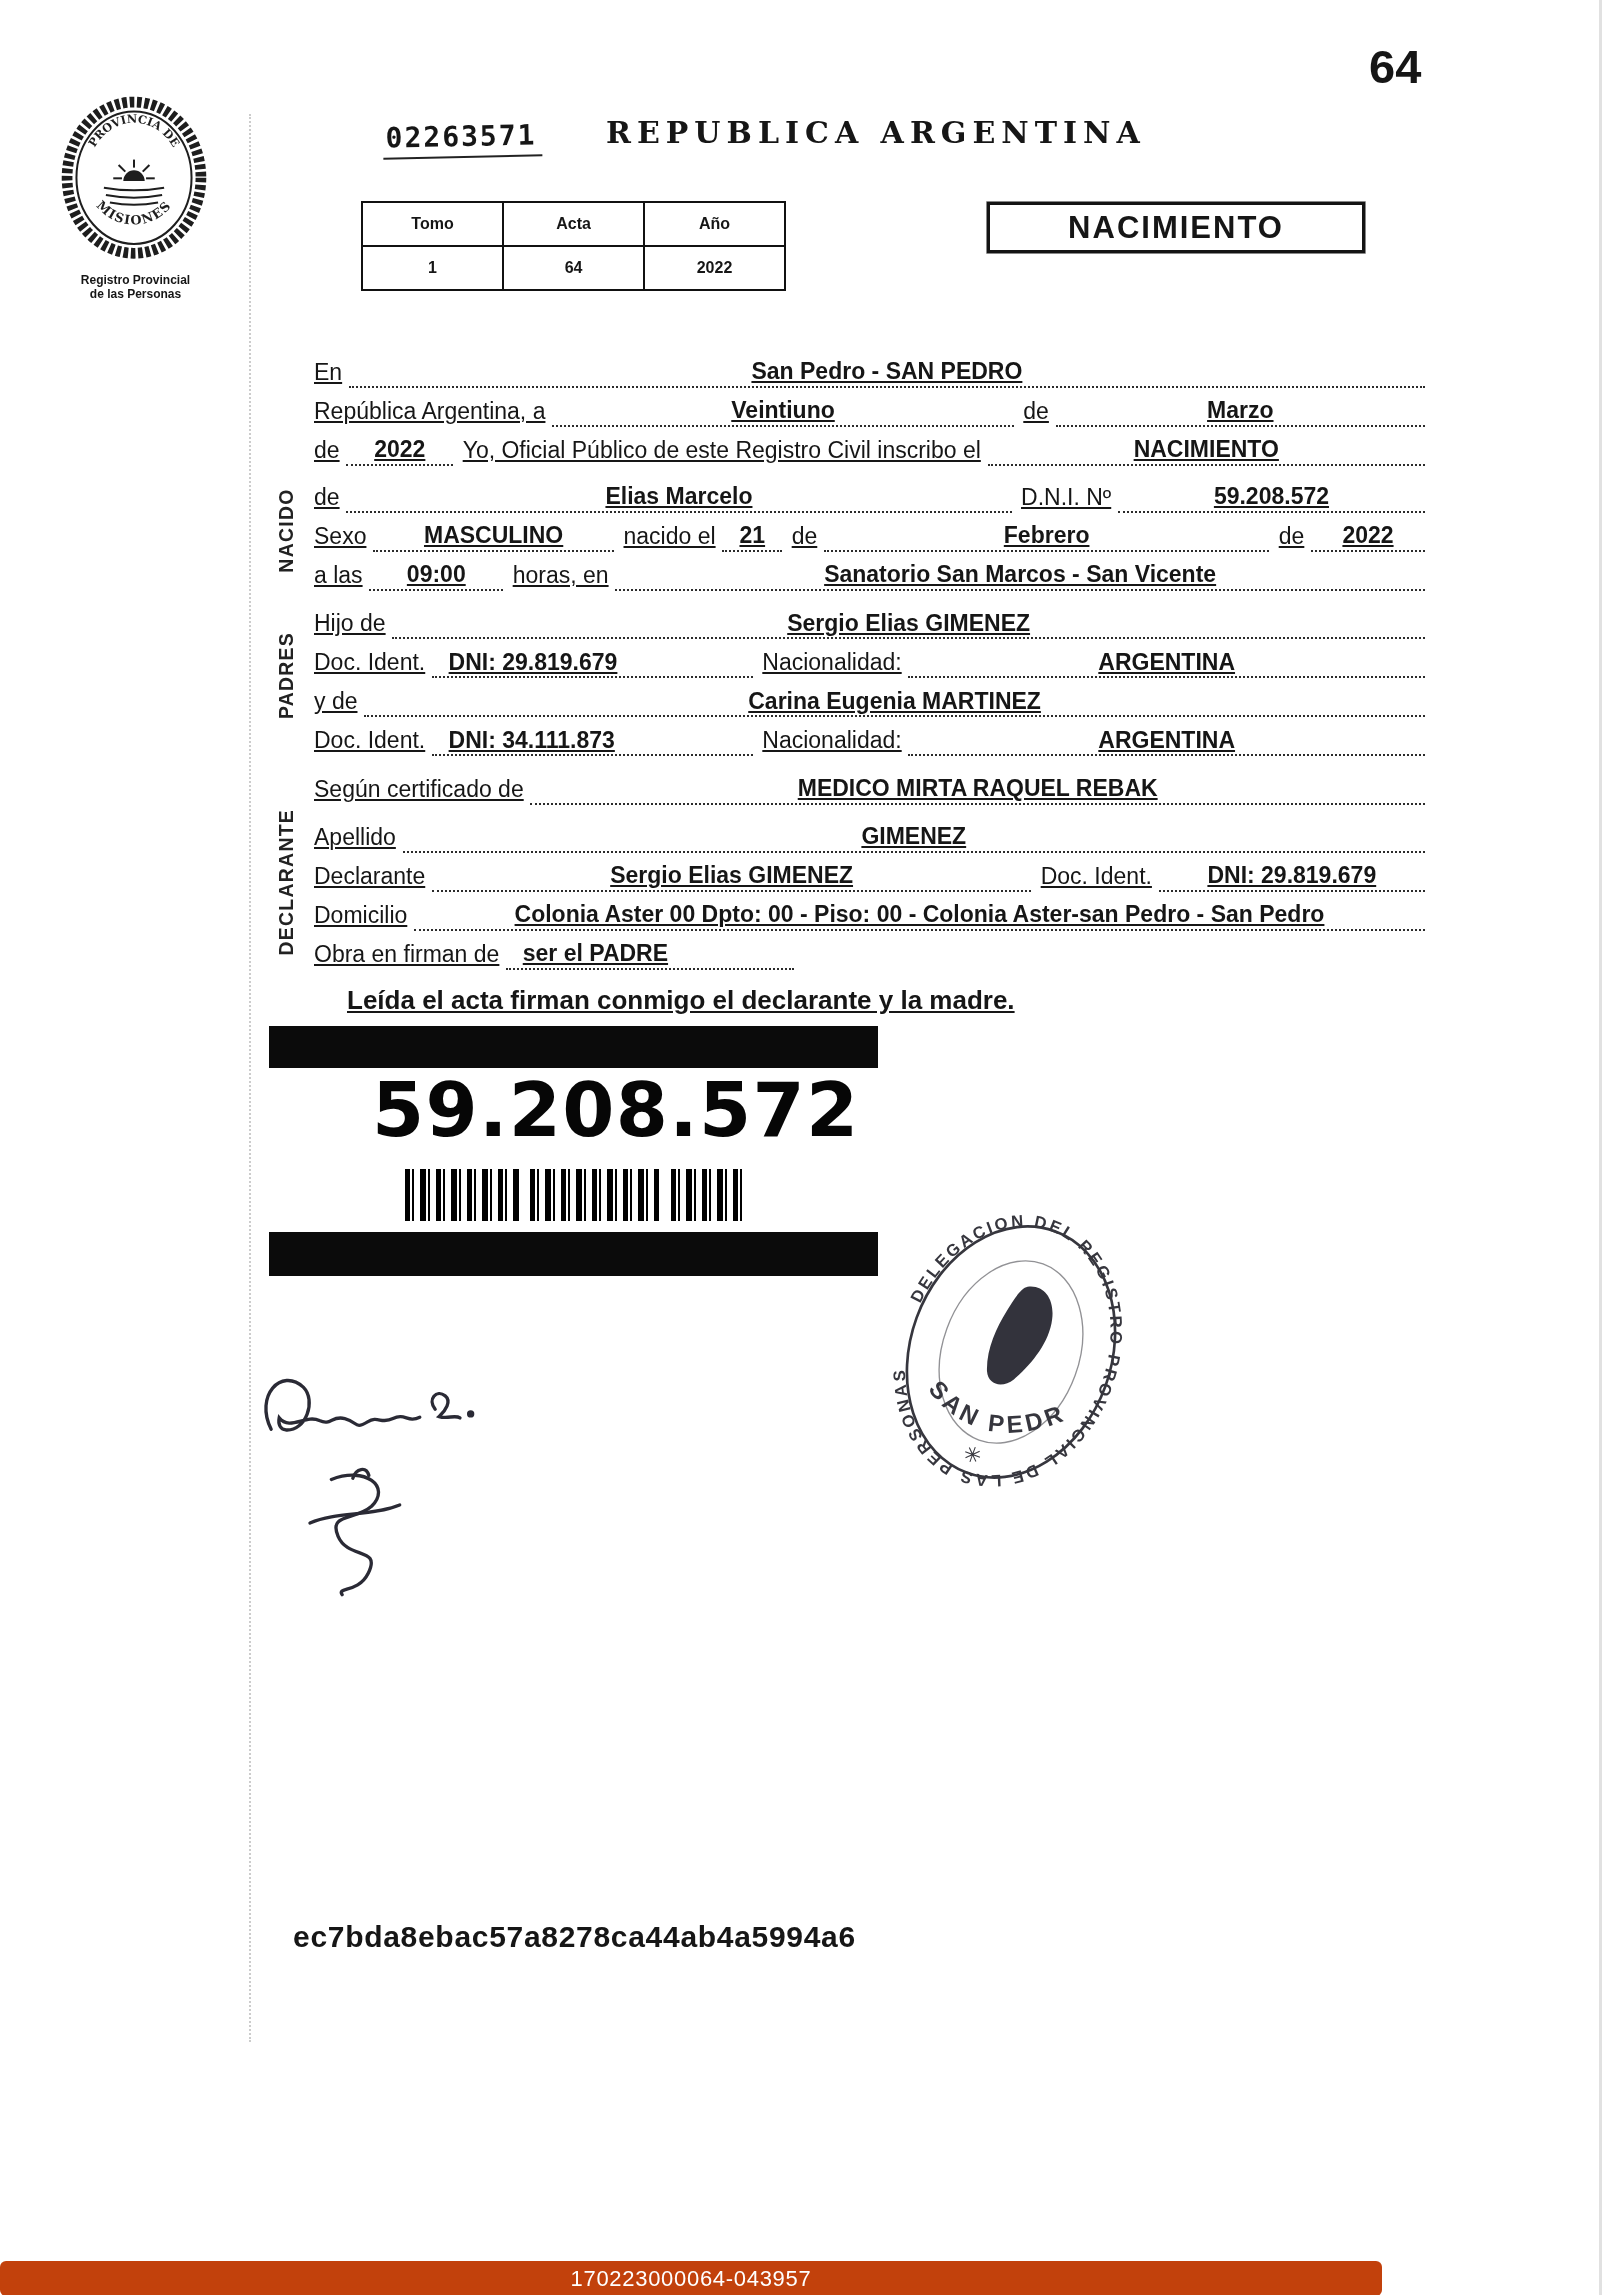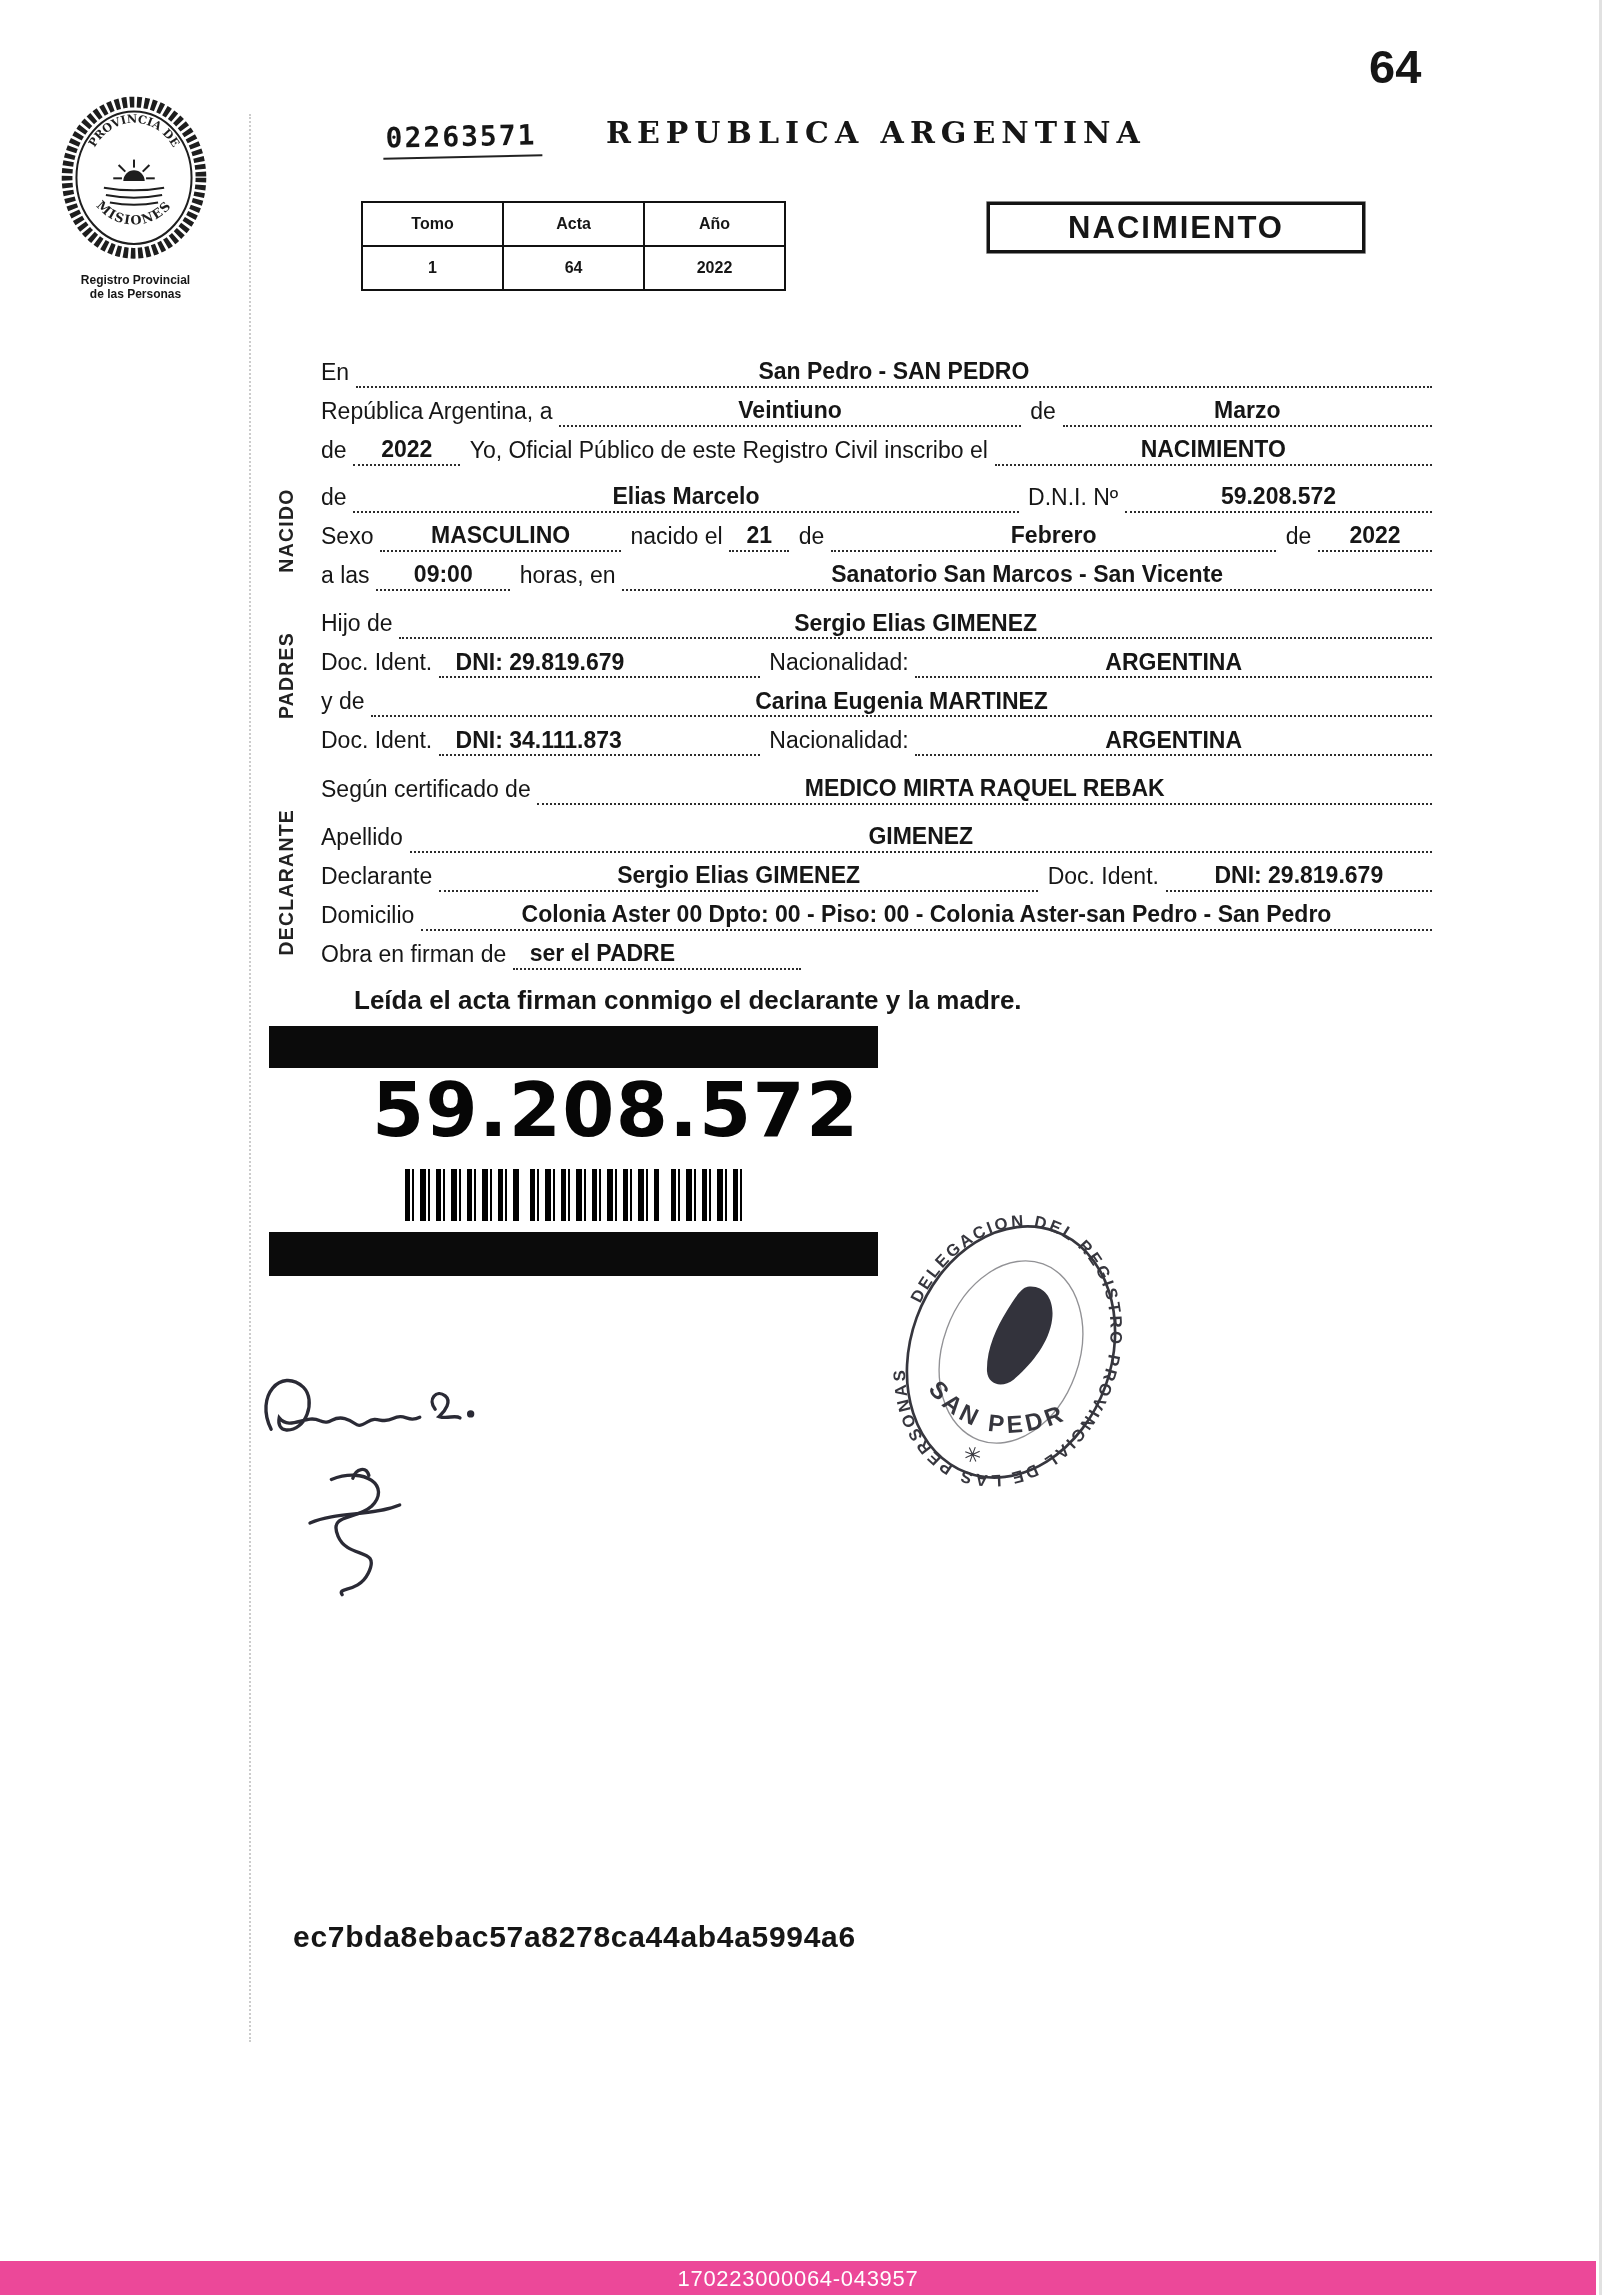--- a/index.html
+++ b/index.html
@@ -30,21 +30,21 @@
                font-size:30px; font-weight:bold; letter-spacing:6px; }
 
   table.rec-table { position:absolute; left:361px; top:201px; width:425px; border-collapse:collapse;
                     font-size:16px; text-align:center; }
   table.rec-table th, table.rec-table td { border:2.7px solid #111; height:44px; width:142px; font-weight:bold; }
 
   .type-box { position:absolute; left:987px; top:202px; width:378px; height:51px; border:3.3px solid #141414;
               display:flex; align-items:center; justify-content:center; font-size:31px; font-weight:bold;
               letter-spacing:2px; box-shadow:0 0 0 0.7px #555; }
 
-  .form { position:absolute; left:321px; top:349px; width:1111px; font-size:23px; }
+  .form { position:absolute; left:314px; top:349px; width:1111px; font-size:23px;text-decoration:underline; }
   .fline { display:flex; align-items:flex-end; height:39px; white-space:nowrap; }
   .lbl { padding:0 6.7px 2px 0; }
   .lbl.after { padding-left:9.4px; }
   .dotted { border-bottom:2px dotted #2b2b2b; text-align:center; font-weight:bold; padding-bottom:0.7px;
             overflow:visible; }
   .fl1{flex:1} .f4{flex:4} .f5{flex:5} .f6{flex:6} .f9{flex:9} .f13{flex:13}
   .w90{flex:0 0 60px} .w160{flex:0 0 107px} .w170{flex:0 0 114px} .w200{flex:0 0 134px}
   .w360{flex:0 0 241px} .w430{flex:0 0 288px} .w480{flex:0 0 321px}
   .ta-l { text-align:left; padding-left:16.7px; }
   .gap12{margin-top:8px} .gap14{margin-top:9.4px}
@@ -62,22 +62,22 @@
         background:repeating-linear-gradient(90deg,
           #000 0 4.7px, #fff 4.7px 7.4px, #000 7.4px 9.4px, #fff 9.4px 14.7px,
           #000 14.7px 21px, #fff 21px 23.4px, #000 23.4px 25.4px, #fff 25.4px 31px); }
   .bc1{width:114px} .bc2{width:131px} .bc3{width:72px}
 
   .signature { position:absolute; left:251px; top:1359px; }
   .stamp { position:absolute; left:867px; top:1188px; opacity:.92; }
 
   .hash { position:absolute; left:293px; top:1920px; font-size:30px; font-weight:bold; letter-spacing:0.7px; }
 
-  .footer-bar { position:absolute; left:0; top:2261px; width:1596px; height:35px; background:#ec4899;
-                display:flex; align-items:center; justify-content:center; }
+  .footer-bar { position:absolute; left:0; top:2261px; width:1382px; height:35px; background:#c2410c;
+                display:flex; align-items:center; justify-content:center;border-radius:6px; }
   .footer-text { color:#ffffff; font-size:22px; letter-spacing:0.7px; }
 </style>
 </head>
 <body>
 
 <div class="page">
 
   <div class="scan-edge-right"></div>
   <div class="scan-margin-line"></div>
 

